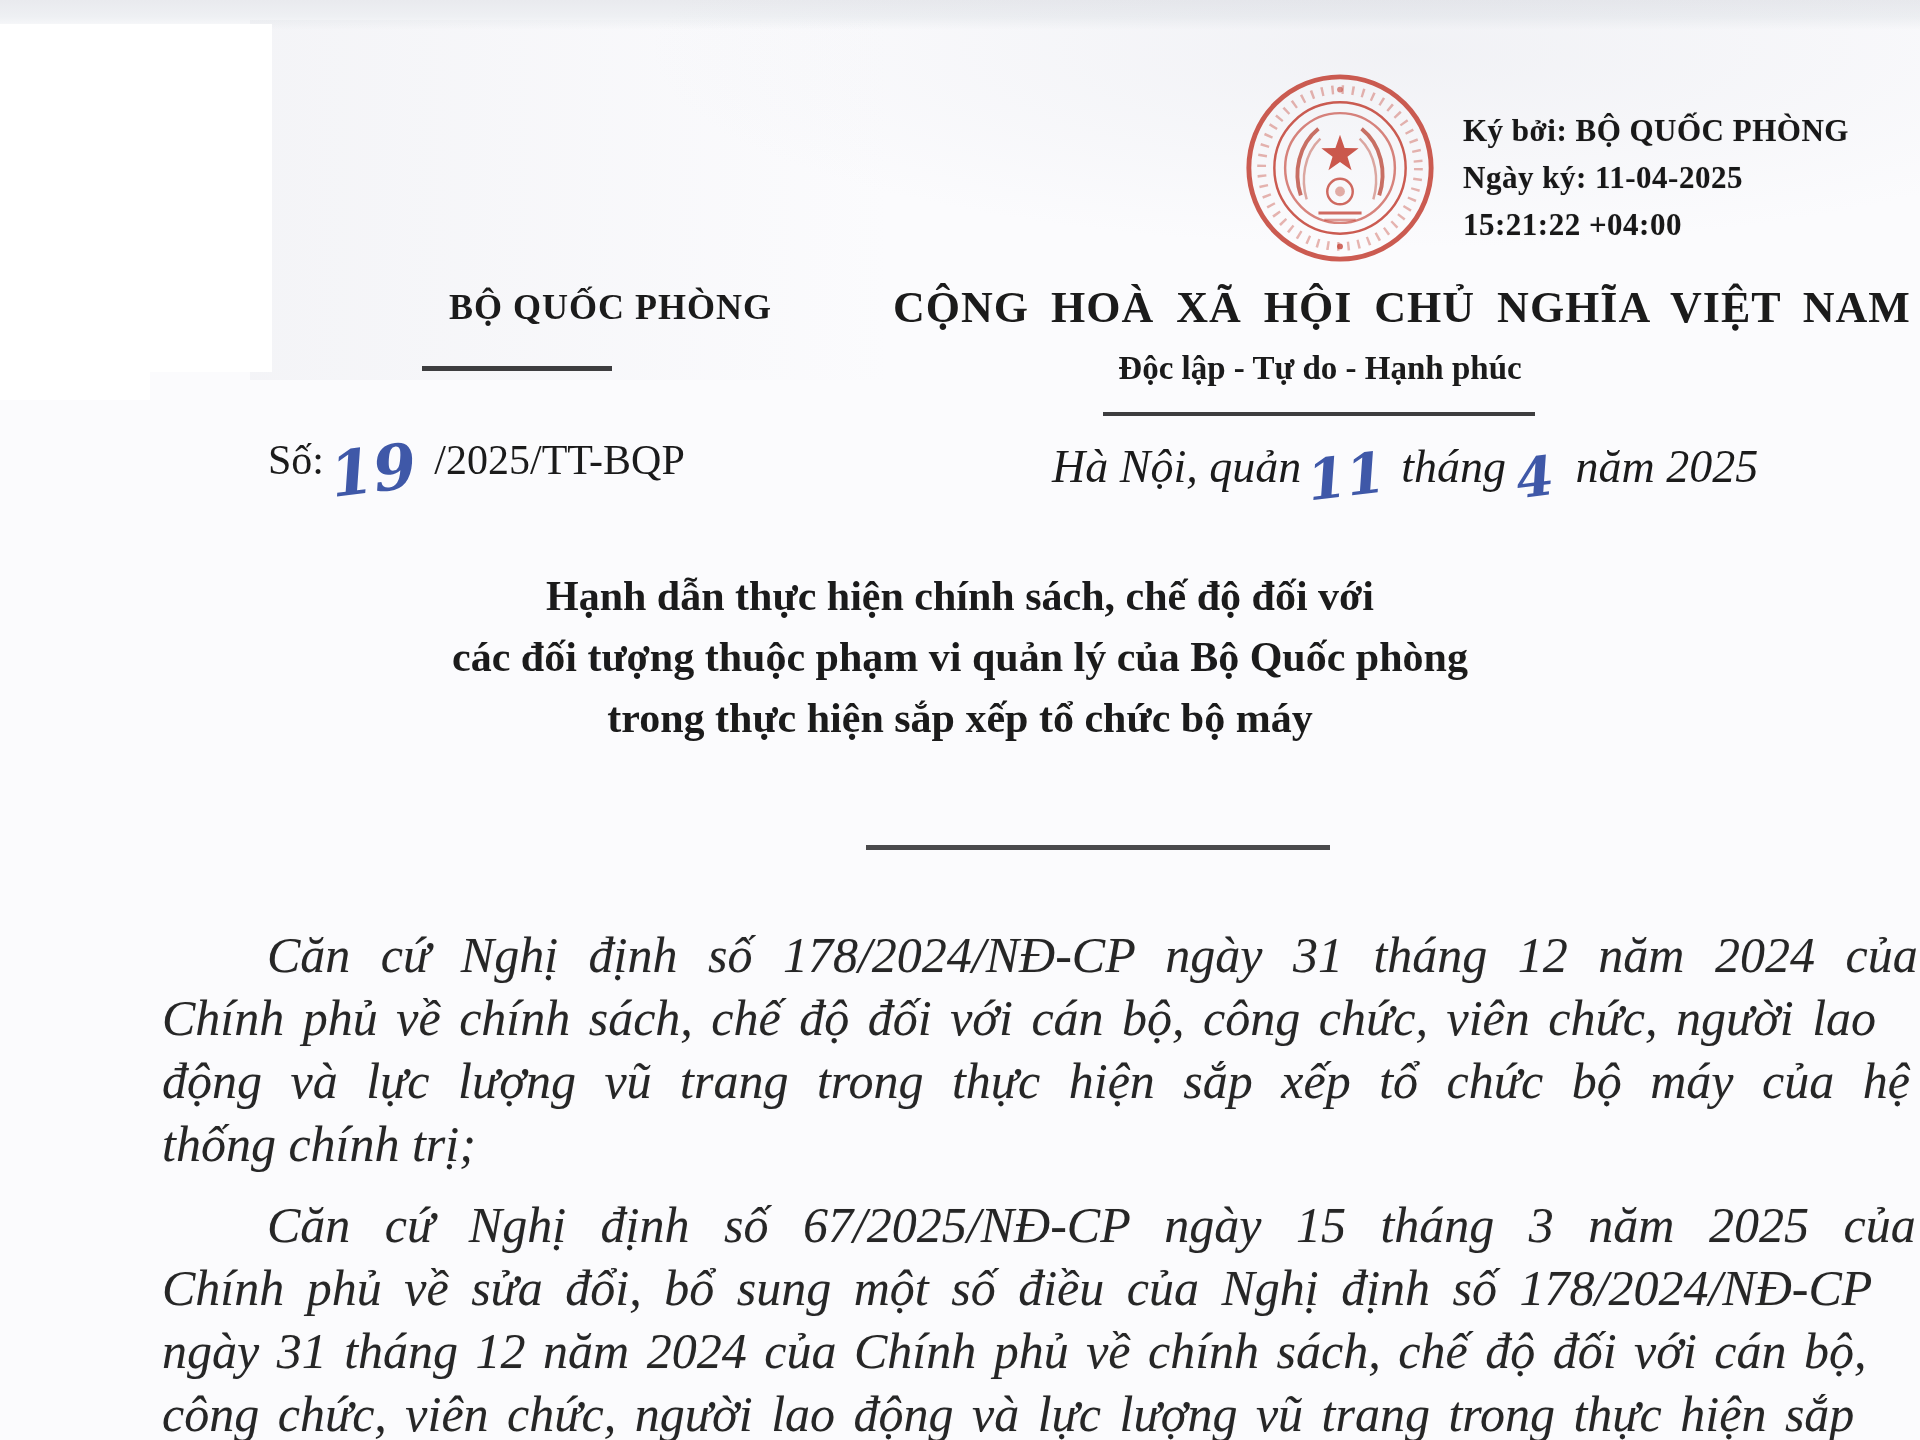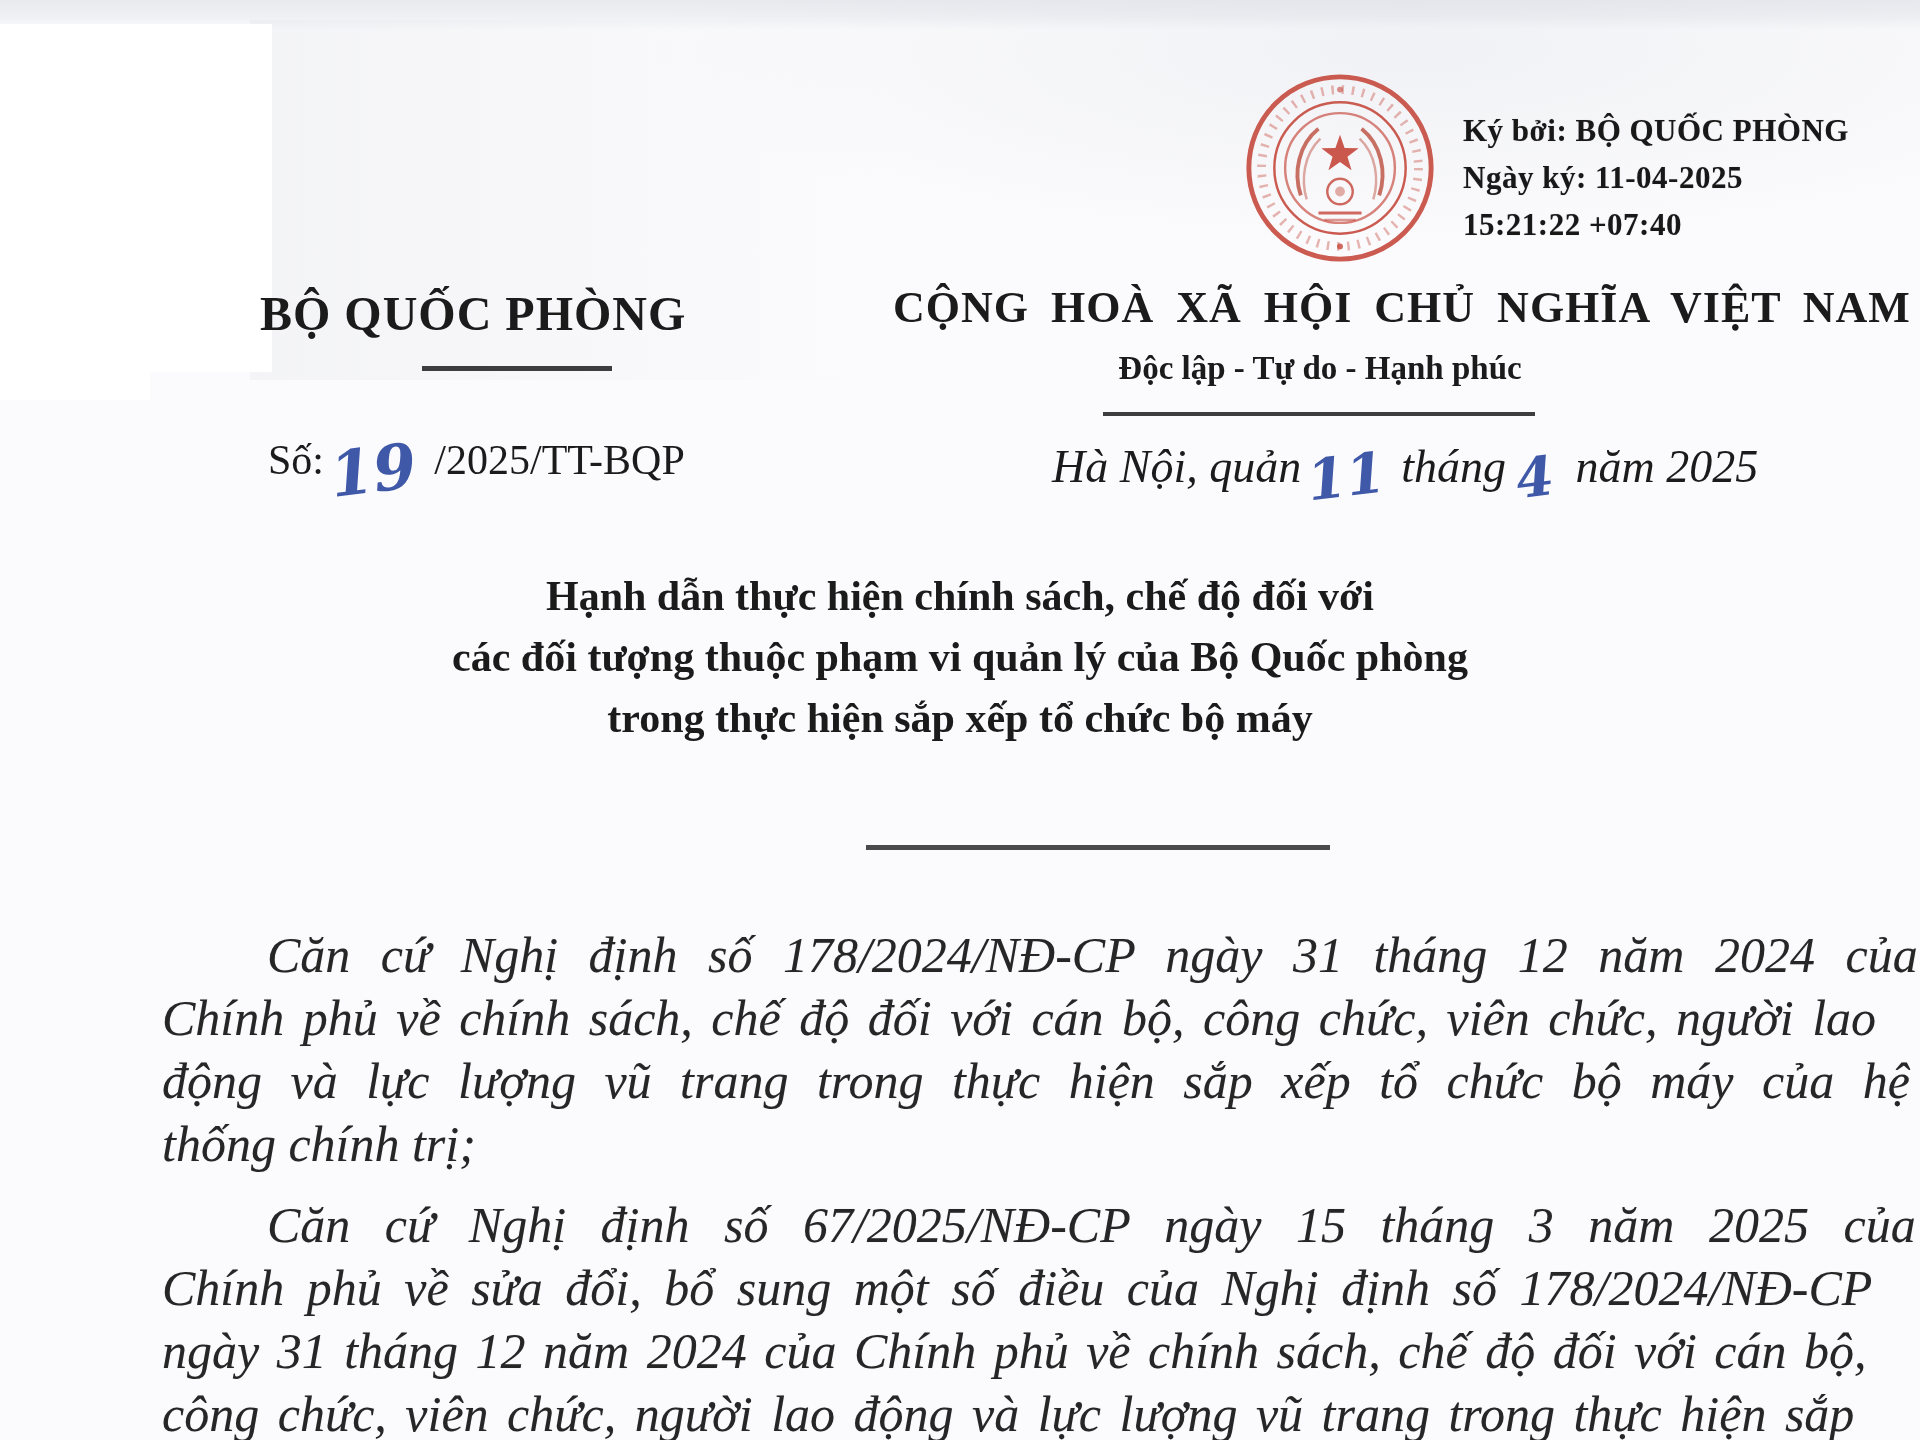--- a/index.html
+++ b/index.html
@@ -17,22 +17,22 @@
     background:linear-gradient(90deg,rgba(210,212,220,.18),rgba(210,212,220,0));}
   .white-patch{position:absolute;left:0;top:24px;width:272px;height:348px;background:#ffffff;}
   .white-patch2{position:absolute;left:0;top:280px;width:150px;height:120px;background:#ffffff;}
 
   
   .seal{position:absolute;left:1242px;top:70px;}
   .sig-text{position:absolute;left:1443px;top:107px;font-weight:bold;font-size:31px;line-height:47px;
     letter-spacing:.5px;white-space:nowrap;color:#181818;text-shadow:0 0 1px rgba(20,20,20,.25);margin-left:20px;}
 
   
-  .org{position:absolute;left:260px;top:286px;width:512px;text-align:left;
-    font-weight:bold;font-size:48px;letter-spacing:1px;white-space:nowrap;}
+  .org{position:absolute;left:260px;top:286px;width:512px;text-align:right;
+    font-weight:bold;font-size:36px;letter-spacing:1px;white-space:nowrap;}
   .org-underline{position:absolute;left:422px;top:366px;width:190px;height:5px;background:#3d3d3f;}
   .country{position:absolute;left:893px;top:282px;font-weight:bold;font-size:44px;
     letter-spacing:1px;word-spacing:10px;white-space:nowrap;}
   .motto{position:absolute;left:1000px;top:350px;width:640px;display:flex;justify-content:center;
     font-weight:bold;font-size:33px;white-space:nowrap;}
   .motto-underline{position:absolute;left:1103px;top:412px;width:432px;height:4px;background:#3d3d3f;}
 
   
   .num-row{position:absolute;left:268px;top:434px;white-space:nowrap;font-size:42px;}
   .num-row .lbl{vertical-align:18px;}
@@ -90,21 +90,21 @@
     </g>
     <path d="M78,146 h44" stroke="#c5463a" stroke-width="3" opacity="0.8"></path>
     <path d="M84,153 h32" stroke="#c5463a" stroke-width="2.5" opacity="0.55"></path>
     <circle cx="100" cy="180" r="3" fill="#c5463a" opacity="0.8"></circle>
     <circle cx="100" cy="20" r="3" fill="#c5463a" opacity="0.6"></circle>
   </svg>
 
   <div class="sig-text">
     <div>Ký bởi: BỘ QUỐC PHÒNG</div>
     <div>Ngày ký: 11-04-2025</div>
-    <div>15:21:22 +07:40</div>
+    <div>15:21:22 +04:00</div>
   </div>
 
   <div class="org">BỘ QUỐC PHÒNG</div>
   <div class="org-underline"></div>
   <div class="country">CỘNG HOÀ XÃ HỘI CHỦ NGHĨA VIỆT NAM</div>
   <div class="motto">
     <span>Độc lập - Tự do - Hạnh phúc</span>
   </div>
   <div class="motto-underline"></div>
 

